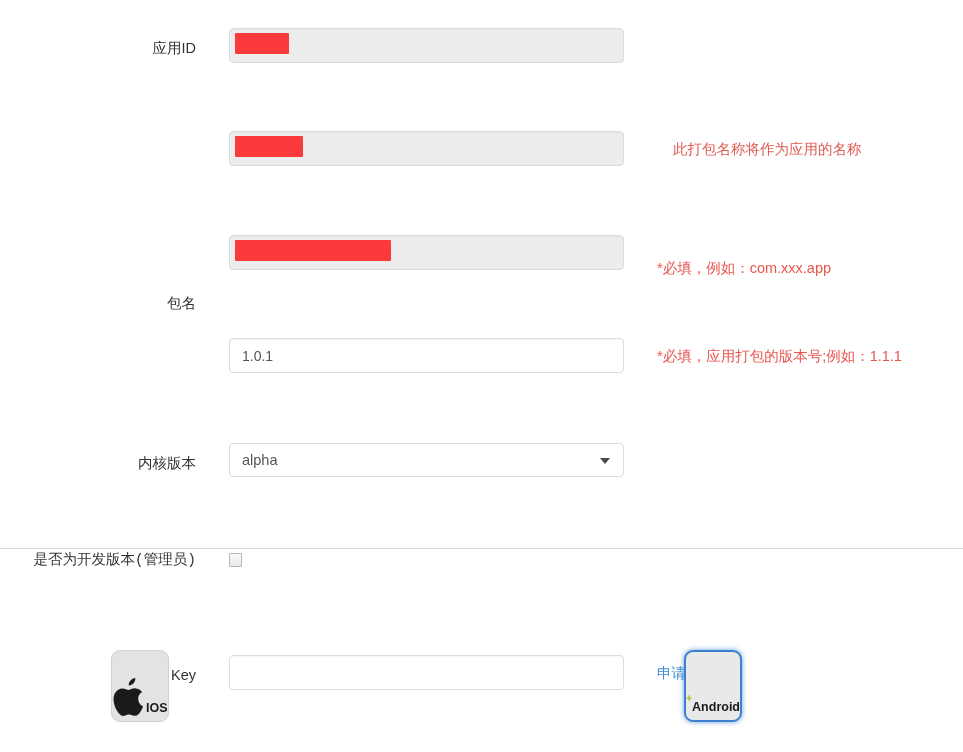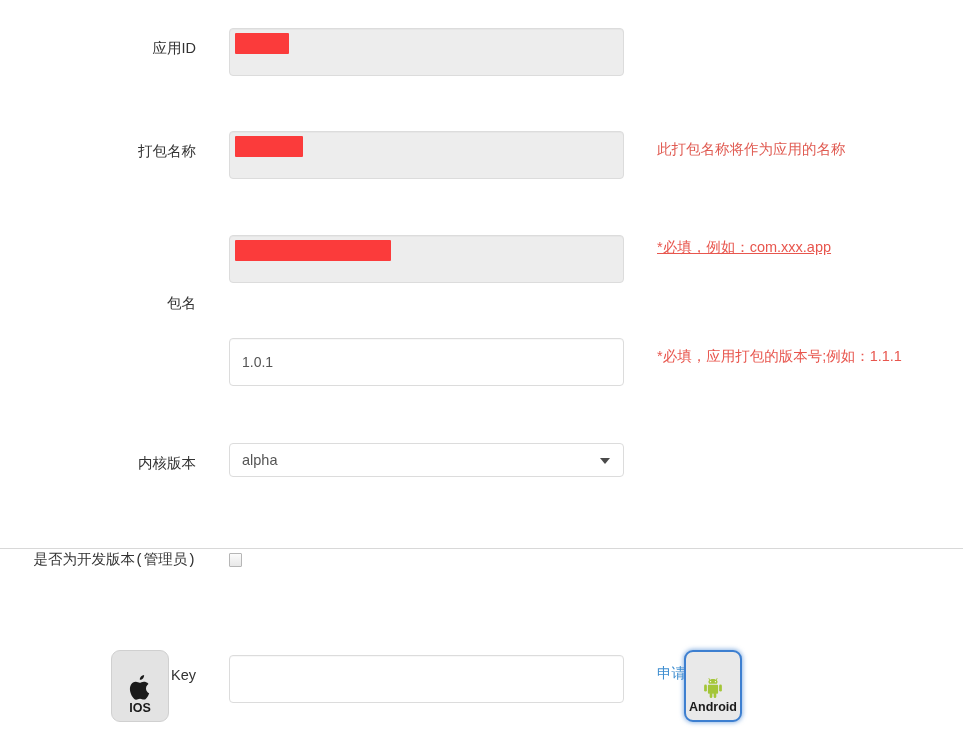--- a/index.html
+++ b/index.html
@@ -41,27 +41,27 @@
   }
 
   .hint {
     position: absolute;
     left: 657px;
     font-size: 14.5px;
     white-space: nowrap;
   }
 
   .hint-red { color: #e8564e; }
-  .hint-red2 { color: #e05b52; }
+  .hint-red2 { color: #e05b52; margin-left: 16px; }
   .hint-blue { color: #3f8ed0; cursor: pointer; }
 
   
   .inp {
     width: 395px;
-    height: 48px;
+    height: 35px;
     border: 1px solid #dcdcdc;
     border-radius: 4px;
     background: #ffffff;
     font-size: 14px;
     color: #555;
     padding: 0 12px;
     outline: none;
     font-family: "Liberation Sans", "DejaVu Sans", sans-serif;
     box-shadow: 0 1px 1px rgba(0,0,0,0.03) inset;
   }
@@ -131,21 +131,21 @@
     height: 80px;
   }
 
   .plat {
     position: absolute;
     width: 58px; height: 72px;
     border-radius: 9px;
     background: #e3e3e3;
     border: 1px solid #d0d0d0;
     display: flex;
-    flex-direction: column;
+    flex-direction: row;
     align-items: center;
     justify-content: flex-start;
     cursor: pointer;
     padding-top: 24px;
   }
 
   .plat.selected {
     background: #e9e9e9;
     border: 2px solid #3d7fd0;
     box-shadow: 0 0 4px 1px rgba(61,127,208,0.55);
@@ -173,39 +173,38 @@
     <div class="label" style="top:11px;">应用ID</div>
     <div class="ctrl" style="top:0px;">
       <div class="masked-wrap">
         <input class="inp readonly" type="text" readonly="" value="" style="">
         <div class="redact" style="width:54px;"></div>
       </div>
     </div>
   </div>
 
   <div class="row" style="top:79px;">
-    <div class="label" style="top:11px;">打包名称</div>
     <div class="ctrl" style="top:0px;">
       <div class="masked-wrap">
         <input class="inp readonly" type="text" readonly="" value="" style="">
         <div class="redact" style="width:68px;"></div>
       </div>
     </div>
     <div class="hint hint-red2" style="top:9px;">此打包名称将作为应用的名称</div>
   </div>
 
   <div class="row" style="top:131px;">
     <div class="label" style="top:11px;margin-top:48px;">包名</div>
     <div class="ctrl" style="top:0px;">
       <div class="masked-wrap">
         <input class="inp readonly" type="text" readonly="" value="" style="">
         <div class="redact" style="width:156px;"></div>
       </div>
     </div>
-    <div class="hint hint-red" style="top:3px;text-decoration:underline;">*必填，例如：com.xxx.app</div>
+    <div class="hint hint-red" style="top:24px;">*必填，例如：com.xxx.app</div>
   </div>
 
   <div class="row" style="top:182px;">
     <div class="ctrl" style="top:0px;">
       <input class="inp" type="text" value="1.0.1" style="">
     </div>
     <div class="hint hint-red" style="top:9px;">*必填，应用打包的版本号;例如：1.1.1</div>
   </div>
 
   <div class="row" style="top:235px;">

